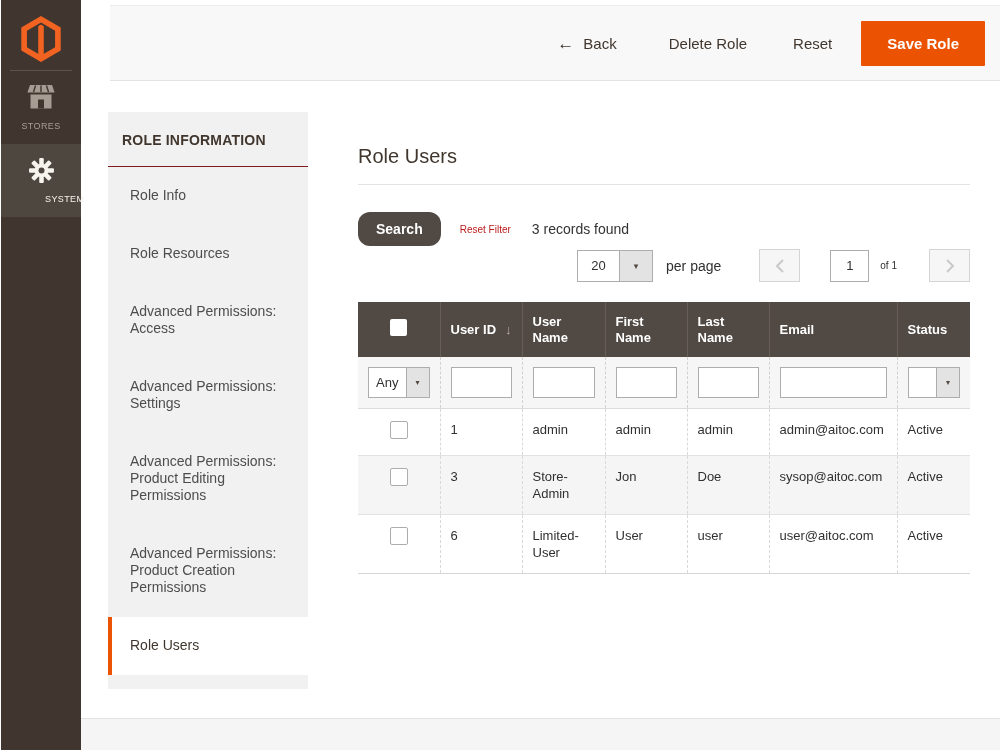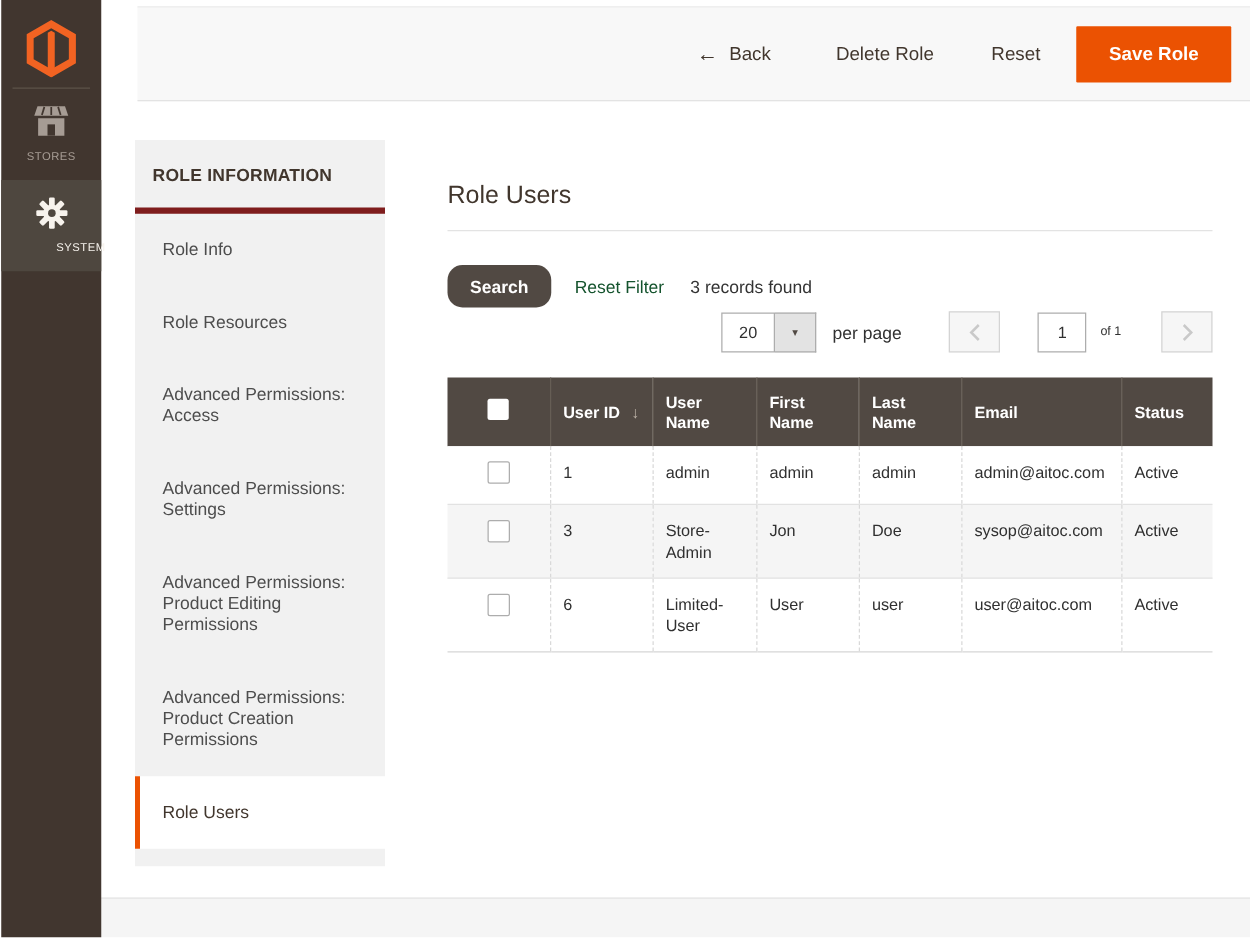--- a/index.html
+++ b/index.html
@@ -26,30 +26,30 @@
     display:flex; align-items:center; justify-content:flex-end; }
   .tb-btn { background:none; border:none; font-family:inherit; font-size:15px; color:#41362d; cursor:pointer; display:flex; align-items:center; }
   .tb-back { margin-right:52px; }
   .tb-back .back-ico { margin-right:9px; font-size:17px; line-height:1; }
   .tb-delete { margin-right:46px; }
   .tb-reset { margin-right:29px; }
   .save-btn { background:#eb5202; color:#fff; font-weight:bold; font-size:15px; font-family:inherit;
     border:none; padding:14px 26px; margin-right:15px; border-radius:1px; cursor:pointer; }
   
   .panel { position:absolute; left:108px; top:112px; width:200px; background:#f1f1f1; padding-bottom:14px; }
-  .panel-header { padding:20px 14px 18px; font-size:14px; font-weight:bold; color:#41362d; border-bottom:5px solid #7f1d1d; letter-spacing:.2px; }
+  .panel-header { padding:20px 14px 18px; font-size:14px; font-weight:bold; color:#41362d; border-bottom:1px solid #7f1d1d; letter-spacing:.2px; }
   .panel-item { padding:20px 14px 21px 22px; font-size:14px; line-height:17px; color:#4d4d4d; cursor:pointer; }
   .panel-item.active { background:#fff; border-left:4px solid #eb5202; padding-left:18px; color:#41362d; }
   
   .main { position:absolute; left:358px; top:145px; width:612px; }
   .page-subtitle { font-size:20px; font-weight:400; color:#41362d; padding-bottom:16px; border-bottom:1px solid #e3e3e3; }
   .grid-controls { margin-top:27px; display:flex; align-items:center; }
   .search-btn { background:#514943; color:#fff; border:none; font-family:inherit; font-size:14px; font-weight:bold;
     padding:9px 18px; border-radius:12px; cursor:pointer; }
-  .reset-filter { margin-left:19px; color:#14532d; font-size:14px; cursor:pointer; text-decoration:none; }
+  .reset-filter { margin-left:19px; color:#b91c1c; font-size:10px; cursor:pointer; text-decoration:none; }
   .records { margin-left:21px; font-size:14px; color:#333; }
   .pagination { margin-top:3px; display:flex; align-items:center; justify-content:flex-end; }
   .sel { display:flex; height:32px; }
   .sel-val { width:43px; border:1px solid #adadad; background:#fff; display:flex; align-items:center; justify-content:center;
     font-size:13px; color:#303030; box-sizing:border-box; }
   .sel-btn { width:33px; border:1px solid #adadad; border-left:none; background:#e3e3e3; display:flex; align-items:center;
     justify-content:center; color:#514943; font-size:9px; box-sizing:border-box; cursor:pointer; }
   .pp-label { margin-left:13px; font-size:14px; color:#303030; }
   .nav-btn { margin-left:38px; width:41px; height:33px; background:#f6f6f6; border:1px solid #d4d4d4;
     display:flex; align-items:center; justify-content:center; box-sizing:border-box; cursor:default; }
@@ -201,20 +201,39 @@
           </div>
         </th>
         <th>User Name</th>
         <th>First Name</th>
         <th>Last Name</th>
         <th>Email</th>
         <th>Status</th>
       </tr>
     </thead>
     <tbody>
+      <tr class="filter-row">
+        <td>
+          <div class="mini-sel">
+            <span class="mini-val">Any</span>
+            <span class="mini-btn">▾</span>
+          </div>
+        </td>
+        <td><input class="flt" style=""></td>
+        <td><input class="flt" style=""></td>
+        <td><input class="flt" style=""></td>
+        <td><input class="flt" style=""></td>
+        <td><input class="flt" style=""></td>
+        <td>
+          <div class="mini-sel">
+            <span class="mini-val"></span>
+            <span class="mini-btn">▾</span>
+          </div>
+        </td>
+      </tr>
       <tr class="data-row">
         <td class="cb-cell"><span class="cb"></span></td>
         <td>1</td>
         <td>admin</td>
         <td>admin</td>
         <td>admin</td>
         <td>admin@aitoc.com</td>
         <td>Active</td>
       </tr>
       <tr class="data-row alt">

